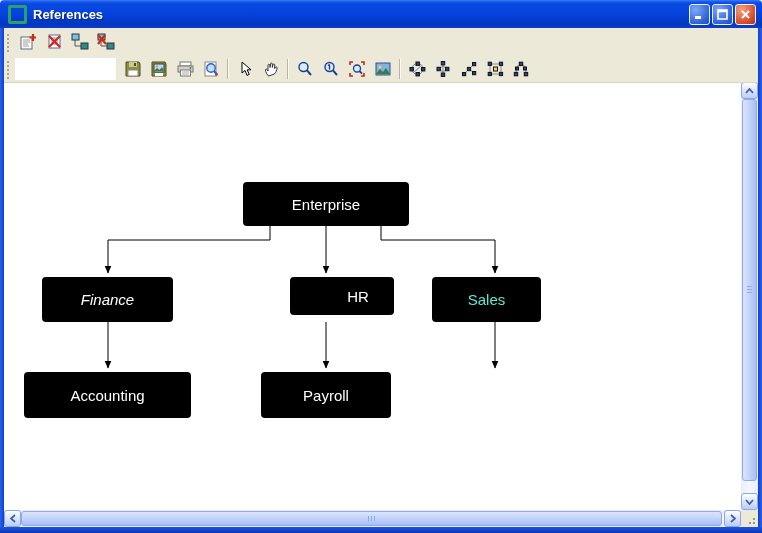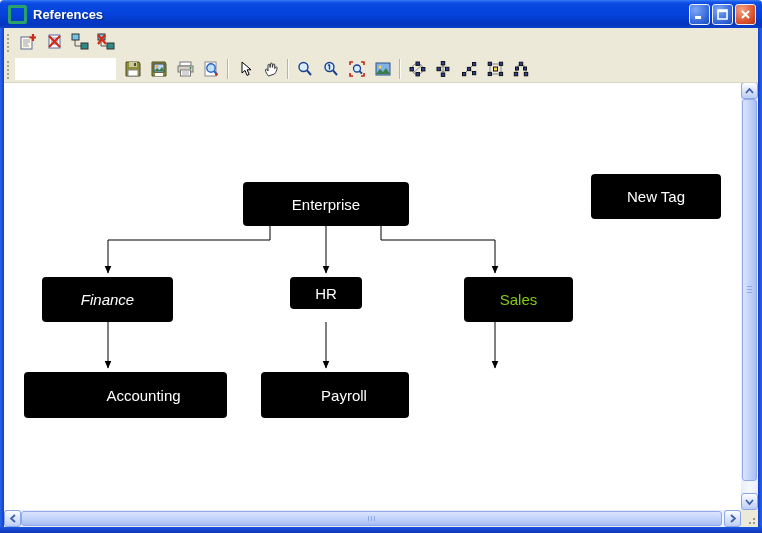--- a/index.html
+++ b/index.html
@@ -268,26 +268,25 @@
         <polyline points="326,226 326,273" fill="none" stroke="#000000" stroke-width="1" marker-end="url(#arrowhead)"></polyline>
         <polyline points="381,226 381,240 495,240 495,273" fill="none" stroke="#000000" stroke-width="1" marker-end="url(#arrowhead)"></polyline>
         <polyline points="108,322 108,368" fill="none" stroke="#000000" stroke-width="1" marker-end="url(#arrowhead)"></polyline>
         <polyline points="326,322 326,368" fill="none" stroke="#000000" stroke-width="1" marker-end="url(#arrowhead)"></polyline>
         <polyline points="495,322 495,368" fill="none" stroke="#000000" stroke-width="1" marker-end="url(#arrowhead)"></polyline>
       </g>
   </svg>
 
   <div id="node-layer">
       <div class="node" style="left: 243px; top: 182px; width: 166px; height: 44px; background: rgb(0, 0, 0); color: rgb(255, 255, 255);">Enterprise</div>
-      <div class="node" style="left: 591px; top: 174px; width: 130px; height: 45px; background: rgb(0, 0, 0); color: rgb(255, 255, 255);">New Tag</div>
       <div class="node" style="left: 42px; top: 277px; width: 131px; height: 45px; background: rgb(0, 0, 0); color: rgb(255, 255, 255); font-style: italic;">Finance</div>
-      <div class="node" style="left: 290px; top: 277px; width: 72px; height: 32px; background: rgb(0, 0, 0); color: rgb(255, 255, 255);">HR</div>
-      <div class="node" style="left: 464px; top: 277px; width: 109px; height: 45px; background: rgb(0, 0, 0); color: #84cc16;">Sales</div>
-      <div class="node" style="left: 24px; top: 372px; width: 167px; height: 46px; background: rgb(0, 0, 0); color: rgb(255, 255, 255); padding-left: 36px;">Accounting</div>
-      <div class="node" style="left: 261px; top: 372px; width: 130px; height: 46px; background: rgb(0, 0, 0); color: rgb(255, 255, 255); padding-left: 18px;">Payroll</div>
+      <div class="node" style="left: 290px; top: 277px; width: 72px; height: 38px; background: rgb(0, 0, 0); color: rgb(255, 255, 255); padding-left: 32px;">HR</div>
+      <div class="node" style="left: 432px; top: 277px; width: 109px; height: 45px; background: rgb(0, 0, 0); color: #5eead4;">Sales</div>
+      <div class="node" style="left: 24px; top: 372px; width: 167px; height: 46px; background: rgb(0, 0, 0); color: rgb(255, 255, 255);">Accounting</div>
+      <div class="node" style="left: 261px; top: 372px; width: 130px; height: 46px; background: rgb(0, 0, 0); color: rgb(255, 255, 255);">Payroll</div>
     </div>
 
   <div class="vscroll">
     <div class="sbtn up">
       <svg width="9" height="6" viewBox="0 0 9 6">
           <path d="M1 5l3.5-4L8 5" fill="none" stroke="#3b5fa8" stroke-width="1.8"></path>
         </svg>
     </div>
     <div class="vthumb"></div>
     <div class="sbtn down">

